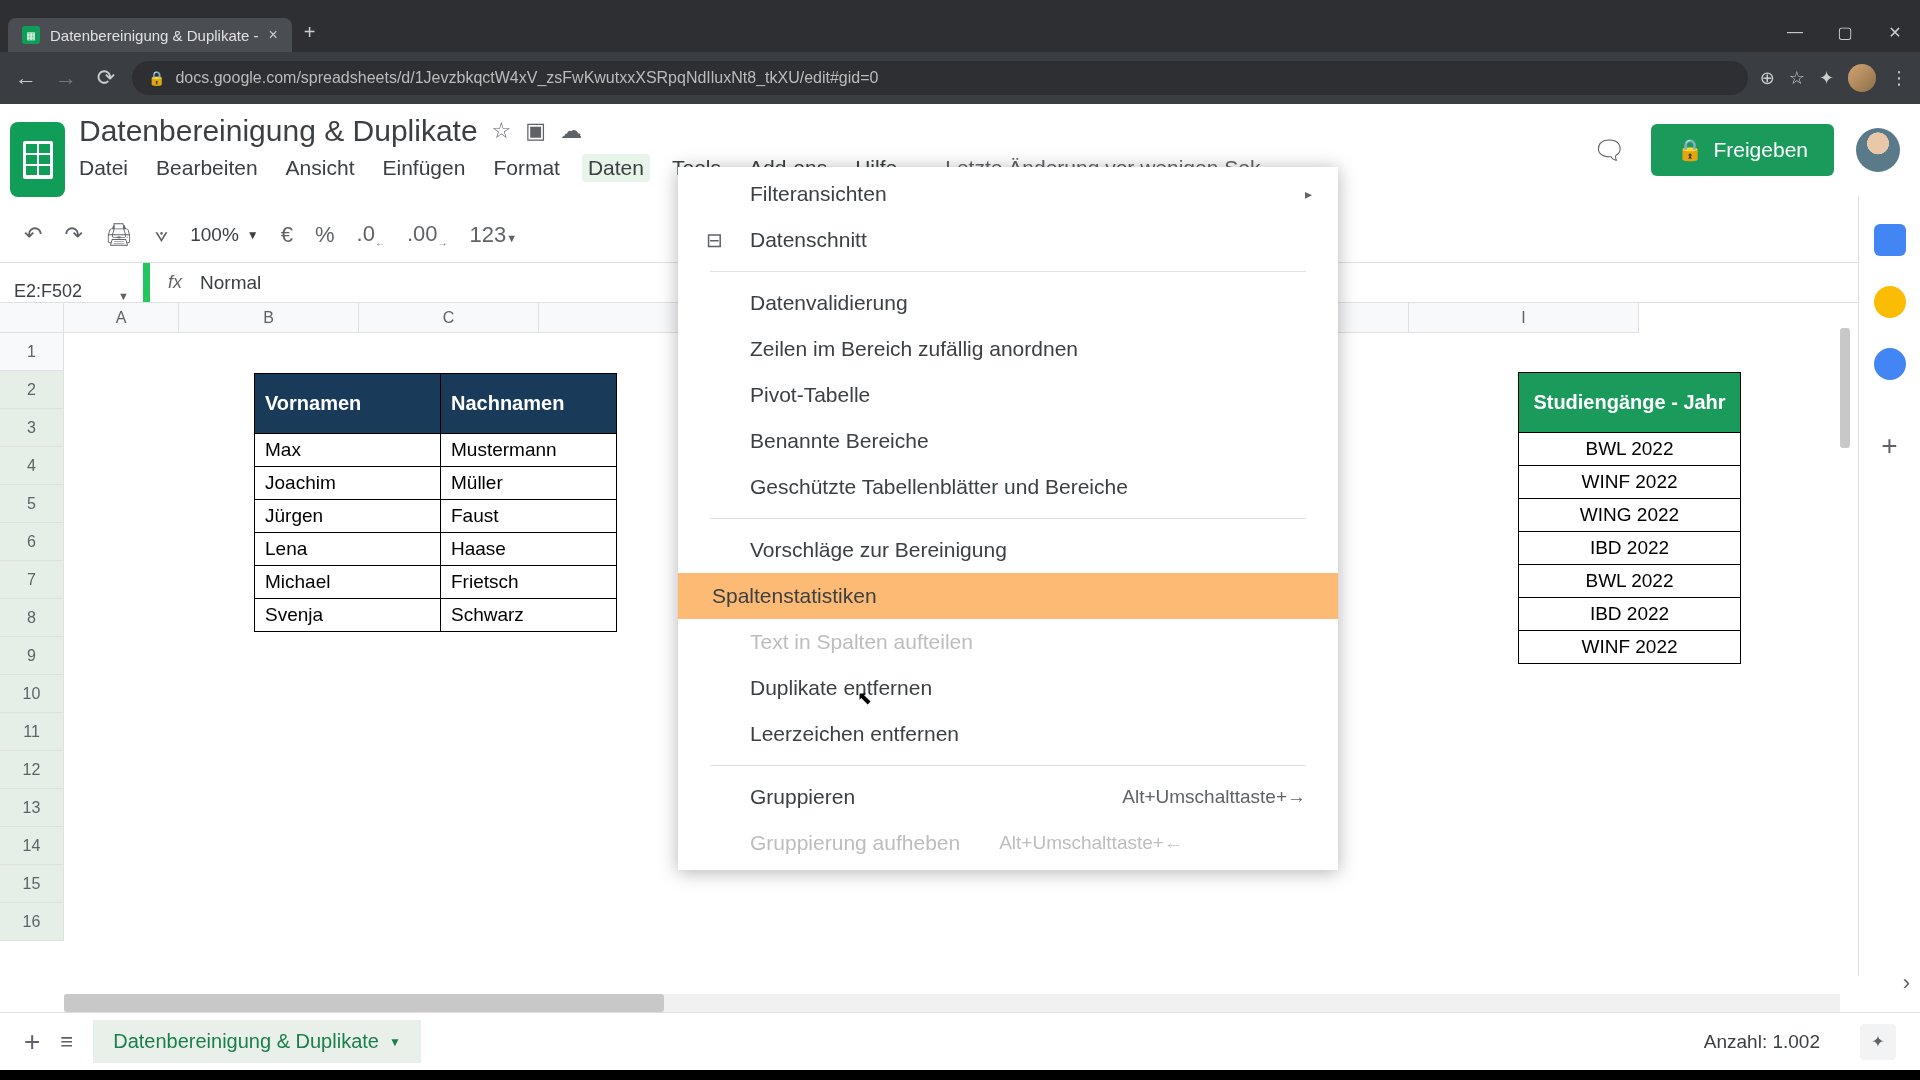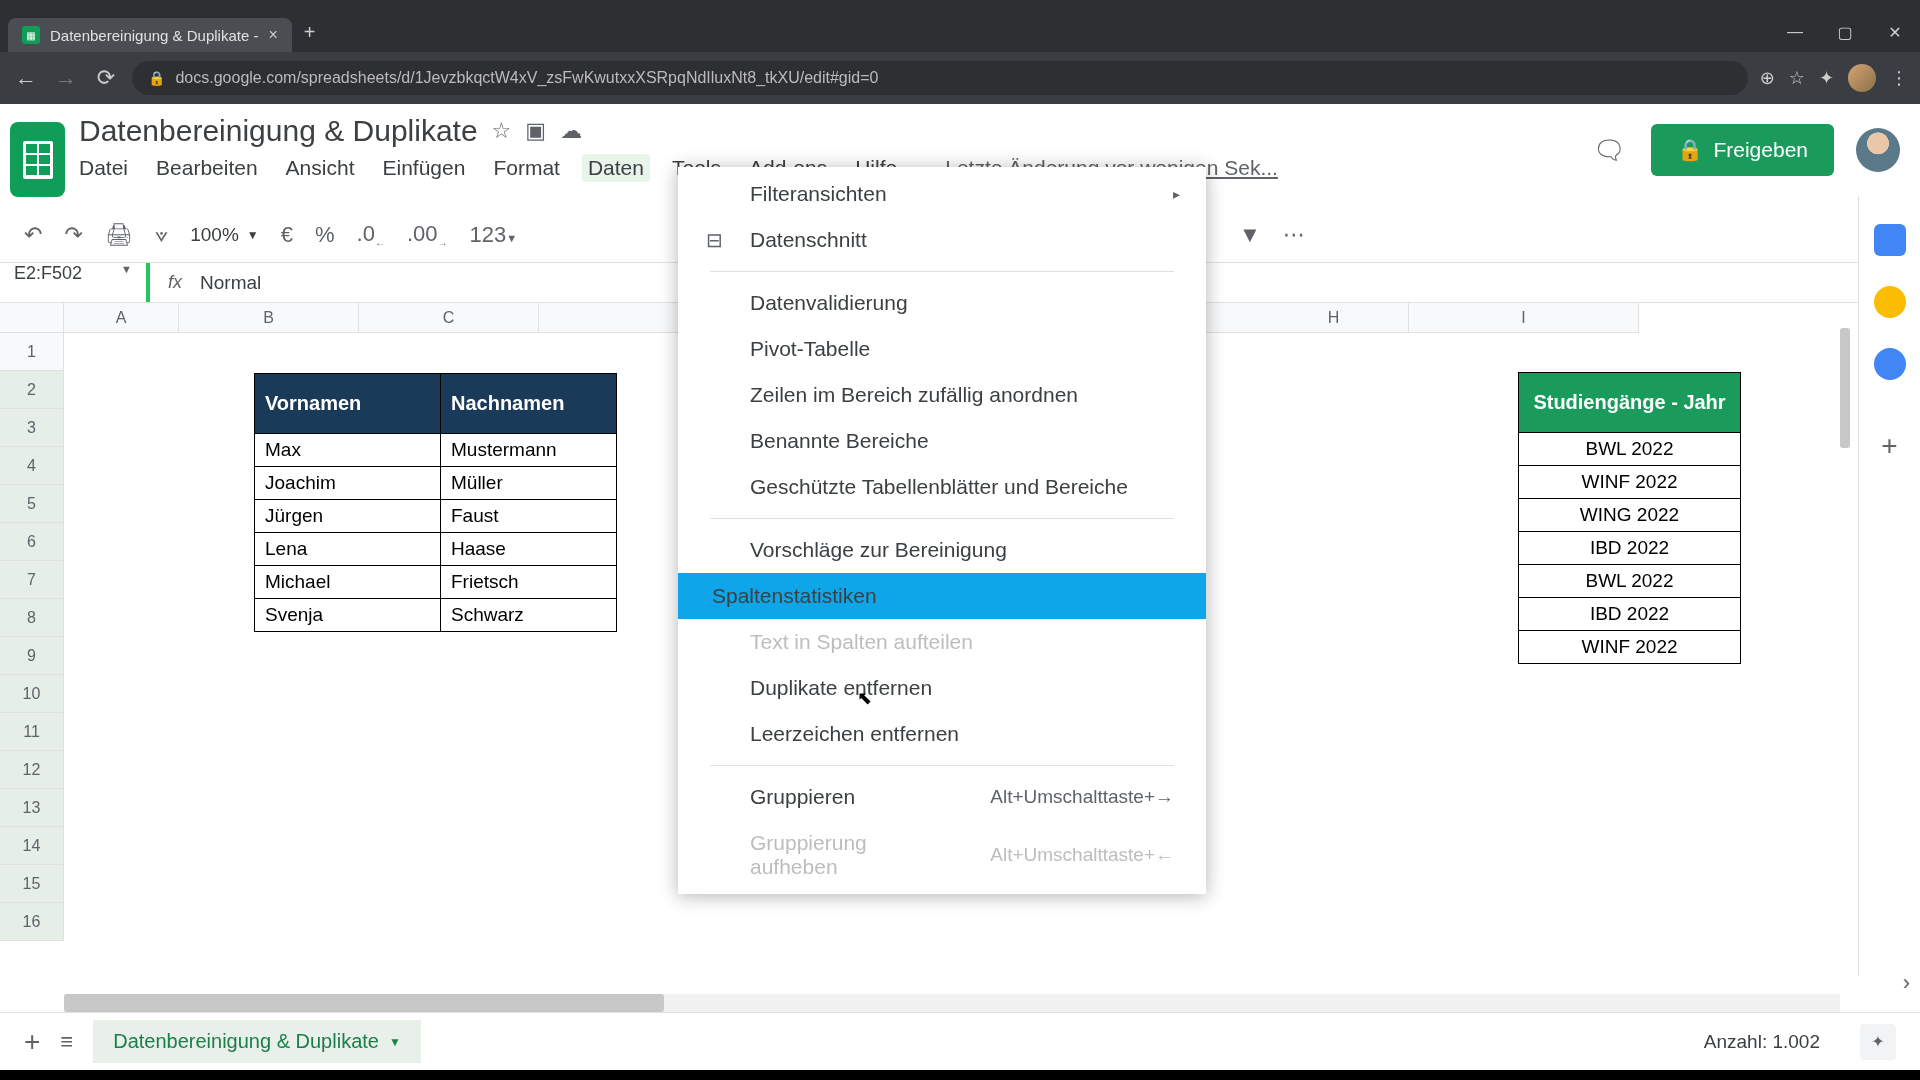--- a/index.html
+++ b/index.html
@@ -39,21 +39,21 @@
 .user-avatar { width: 44px; height: 44px; border-radius: 50%; background: #ddd; background-image: radial-gradient(circle at 50% 35%, #e8c8a8 30%, transparent 31%), linear-gradient(#5a7a8a, #5a7a8a); }
 
 
 .toolbar { display: flex; align-items: center; padding: 14px 24px; gap: 22px; border-bottom: 1px solid #e0e0e0; margin-top: 10px; }
 .tb-icon { color: #5f6368; font-size: 22px; }
 .zoom { font-size: 19px; color: #3c4043; display: flex; align-items: center; gap: 8px; }
 .tb-collapse { margin-left: auto; }
 
 
 .formula-bar { display: flex; align-items: center; border-bottom: 1px solid #e0e0e0; height: 40px; }
-.name-box { width: 150px; padding: 0 14px; font-size: 18px; color: #3c4043; border-right: 4px solid #22c55e; height: 100%; display: flex; align-items: flex-start; justify-content: space-between; }
+.name-box { width: 150px; padding: 0 14px; font-size: 18px; color: #3c4043; border-right: 7px solid #22c55e; height: 100%; display: flex; align-items: flex-end; justify-content: space-between; }
 .fx { color: #5f6368; font-style: italic; padding: 0 18px; font-size: 18px; }
 .formula-val { font-size: 19px; color: #3c4043; }
 
 
 .grid-area { display: flex; position: relative; }
 .grid { }
 .col-headers { display: flex; }
 .corner { width: 64px; height: 30px; background: #f8f9fa; border-right: 1px solid #e0e0e0; border-bottom: 1px solid #e0e0e0; }
 .col-h { width: 180px; height: 30px; background: #f8f9fa; border-right: 1px solid #e0e0e0; border-bottom: 1px solid #e0e0e0; text-align: center; font-size: 16px; color: #5f6368; line-height: 30px; }
 .col-h.narrow { width: 115px; }
@@ -64,25 +64,25 @@
 
 
 .data-table { position: absolute; }
 .data-table .th { background: #1a3a5a; color: #fff; font-weight: bold; border: 1.5px solid #000; padding: 18px 10px; font-size: 20px; }
 .data-table .td { border: 1.5px solid #000; padding: 5px 10px; font-size: 19px; background: #fff; }
 .data-table.green .th { background: #1a9b5c; text-align: center; }
 .data-table.green .td { text-align: center; }
 .data-table table { border-collapse: collapse; }
 
 
-.dropdown { position: absolute; left: 678px; top: 167px; width: 528px; background: #fff; box-shadow: 0 2px 18px rgba(0,0,0,0.3); z-index: 100; padding: 4px 0; }
+.dropdown { position: absolute; left: 678px; top: 167px; width: 660px; background: #fff; box-shadow: 0 2px 18px rgba(0,0,0,0.3); z-index: 100; padding: 4px 0; }
 .dd-item { padding: 11px 32px 11px 72px; font-size: 21px; color: #3c4043; display: flex; align-items: center; position: relative; }
 .dd-item.sub::after { content: "▸"; position: absolute; right: 26px; color: #5f6368; font-size: 14px;}
 .dd-item.disabled { color: #bdbdbd; }
-.dd-item.hover { background: #0ea5e9; padding-left: 34px; }
+.dd-item.hover { background: #fdba74; padding-left: 34px; }
 .dd-sep { height: 1px; background: #e0e0e0; margin: 8px 32px; }
 .dd-icon { position: absolute; left: 28px; color: #5f6368; font-size: 20px; }
 .dd-shortcut { margin-left: auto; color: #5f6368; font-size: 19px; }
 .dd-shortcut.disabled { color: #bdbdbd; margin-left: 39px; }
 
 .cursor { position: absolute; left: 857px; top: 687px; font-size: 18px; z-index: 200; }
 
 
 .side-panel { position: absolute; right: 0; top: 196px; width: 62px; background: #fff; border-left: 1px solid #e0e0e0; height: 780px; display: flex; flex-direction: column; align-items: center; gap: 30px; padding-top: 28px; }
 .side-icon { width: 32px; height: 32px; border-radius: 6px; }
@@ -344,24 +344,24 @@
     </div>
   <div class="dd-item">
       <span class="dd-icon">⊟</span>
       <span>Datenschnitt</span>
     </div>
   <div class="dd-sep"></div>
   <div class="dd-item">
       <span>Datenvalidierung</span>
     </div>
   <div class="dd-item">
+      <span>Zeilen im Bereich zufällig anordnen</span>
+    </div>
+  <div class="dd-item">
       <span>Pivot-Tabelle</span>
-    </div>
-  <div class="dd-item">
-      <span>Zeilen im Bereich zufällig anordnen</span>
     </div>
   <div class="dd-item">
       <span>Benannte Bereiche</span>
     </div>
   <div class="dd-item">
       <span>Geschützte Tabellenblätter und Bereiche</span>
     </div>
   <div class="dd-sep"></div>
   <div class="dd-item">
       <span>Vorschläge zur Bereinigung</span>

